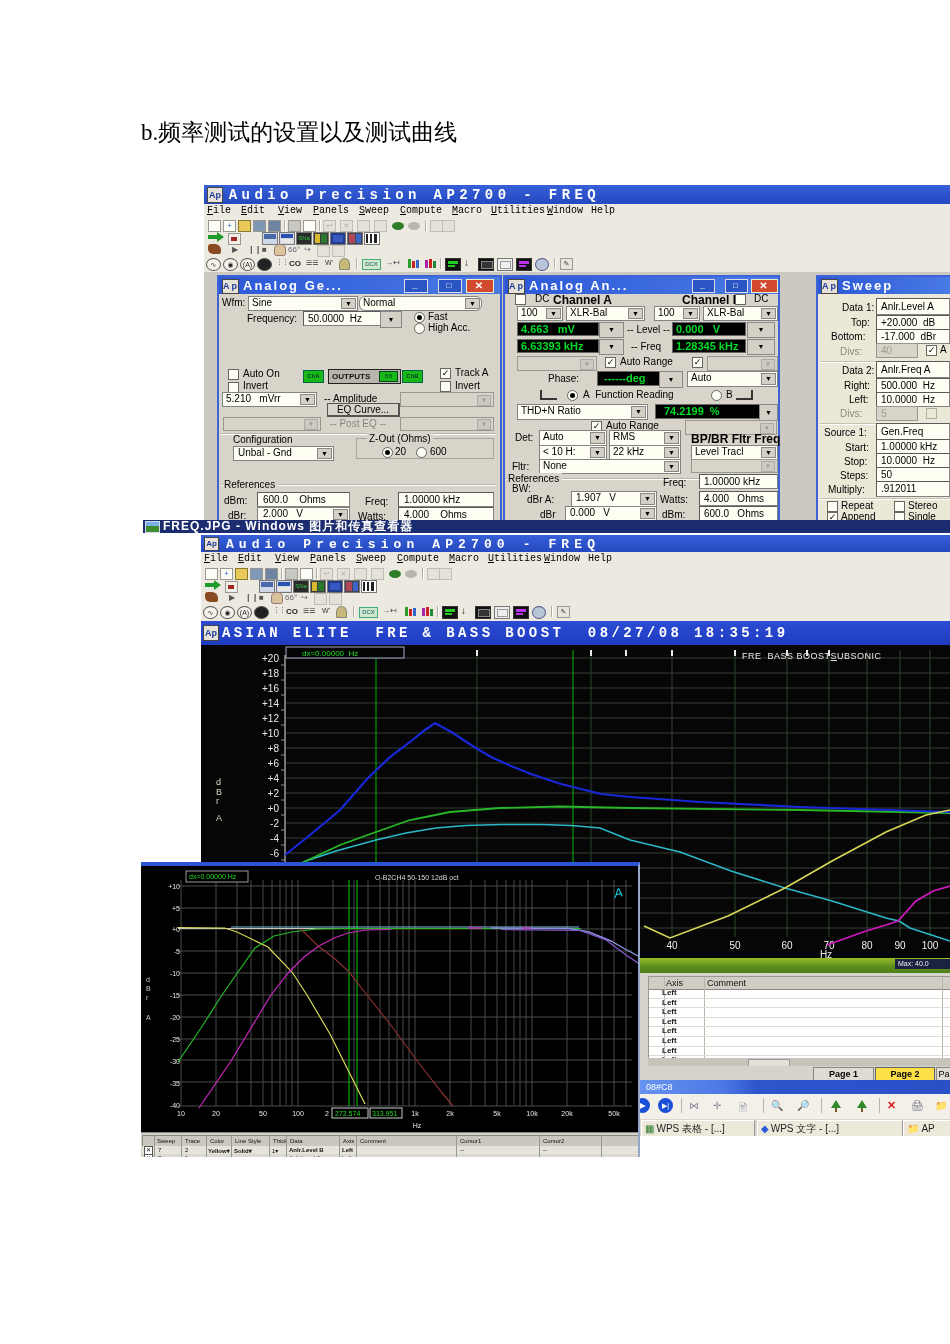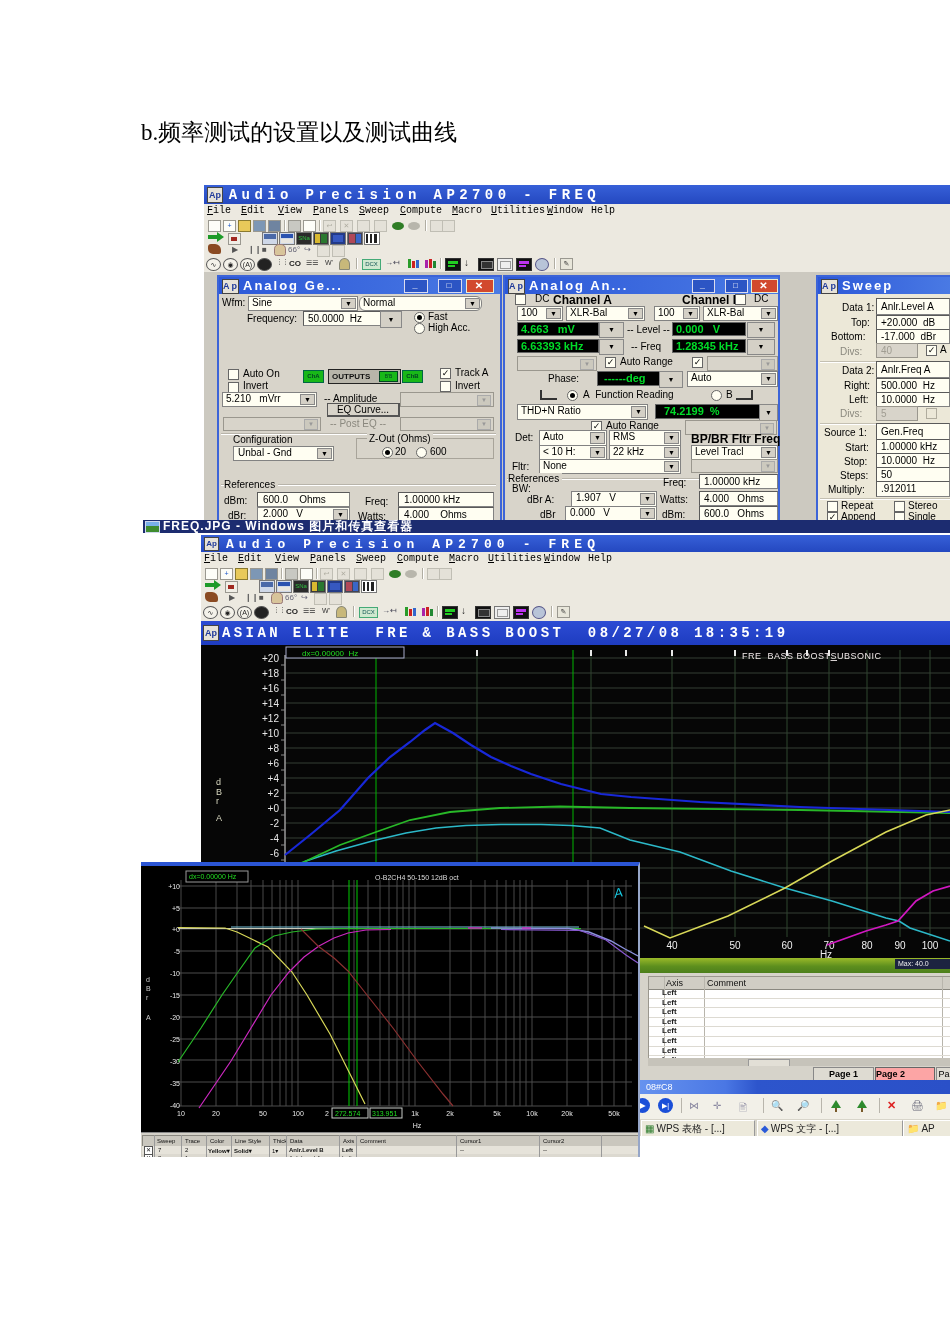--- a/index.html
+++ b/index.html
@@ -630,21 +630,21 @@
             <div style="height:8.6px;border-bottom:1px solid #dddad2;padding-left:13px;line-height:8px;">Left</div>
           </div>
         </div>
 
         <div class="abs" style="left:447px;top:85px;width:302px;height:8px;background:#c6c3ba;">
           <div class="abs" style="left:100px;top:1px;width:40px;height:6px;background:#e2dfd6;border:1px solid #999;"></div>
         </div>
 
         <div class="abs" style="left:447px;top:93px;width:302px;height:14px;background:#d6d3ca;border-bottom:1px solid #aaa;">
           <div class="abs" style="left:165px;top:1px;width:59px;height:13px;background:#dedbd2;border:1px solid #888;border-bottom:none;font-size:9px;font-weight:bold;text-align:center;line-height:13px;">Page 1</div>
-          <div class="abs" style="left:227px;top:1px;width:58px;height:13px;background:#fca5a5;border:1px solid #666;font-size:9px;font-weight:bold;line-height:13px;">Page 2</div>
+          <div class="abs" style="left:227px;top:1px;width:58px;height:13px;background:#fde047;border:1px solid #666;font-size:9px;font-weight:bold;text-align:center;line-height:13px;">Page 2</div>
           <div class="abs" style="left:288px;top:1px;width:14px;height:13px;background:#dedbd2;border:1px solid #888;border-bottom:none;font-size:9px;text-align:center;line-height:13px;">Pa</div>
         </div>
 
         <div class="abs" style="left:428px;top:107px;width:321px;height:14px;background:linear-gradient(90deg,#6a96f0,#4a77e4 30%,#2d55cc 40%,#2a50c8);color:#fff;font-size:9px;line-height:14px;">
           <span style="padding-left:17px;">08#C8</span>
         </div>
 
         <div class="abs" style="left:428px;top:121px;width:321px;height:25px;background:#f2f0e8;border-bottom:1px solid #c8c5bc;">
           <div class="abs" style="left:6px;top:4px;width:15px;height:15px;border-radius:50%;background:#1b4fd8;color:#fff;font-size:8px;text-align:center;line-height:15px;">▶</div>
           <div class="abs" style="left:29px;top:4px;width:15px;height:15px;border-radius:50%;background:#1b4fd8;color:#fff;font-size:7px;text-align:center;line-height:15px;">▶|</div>

